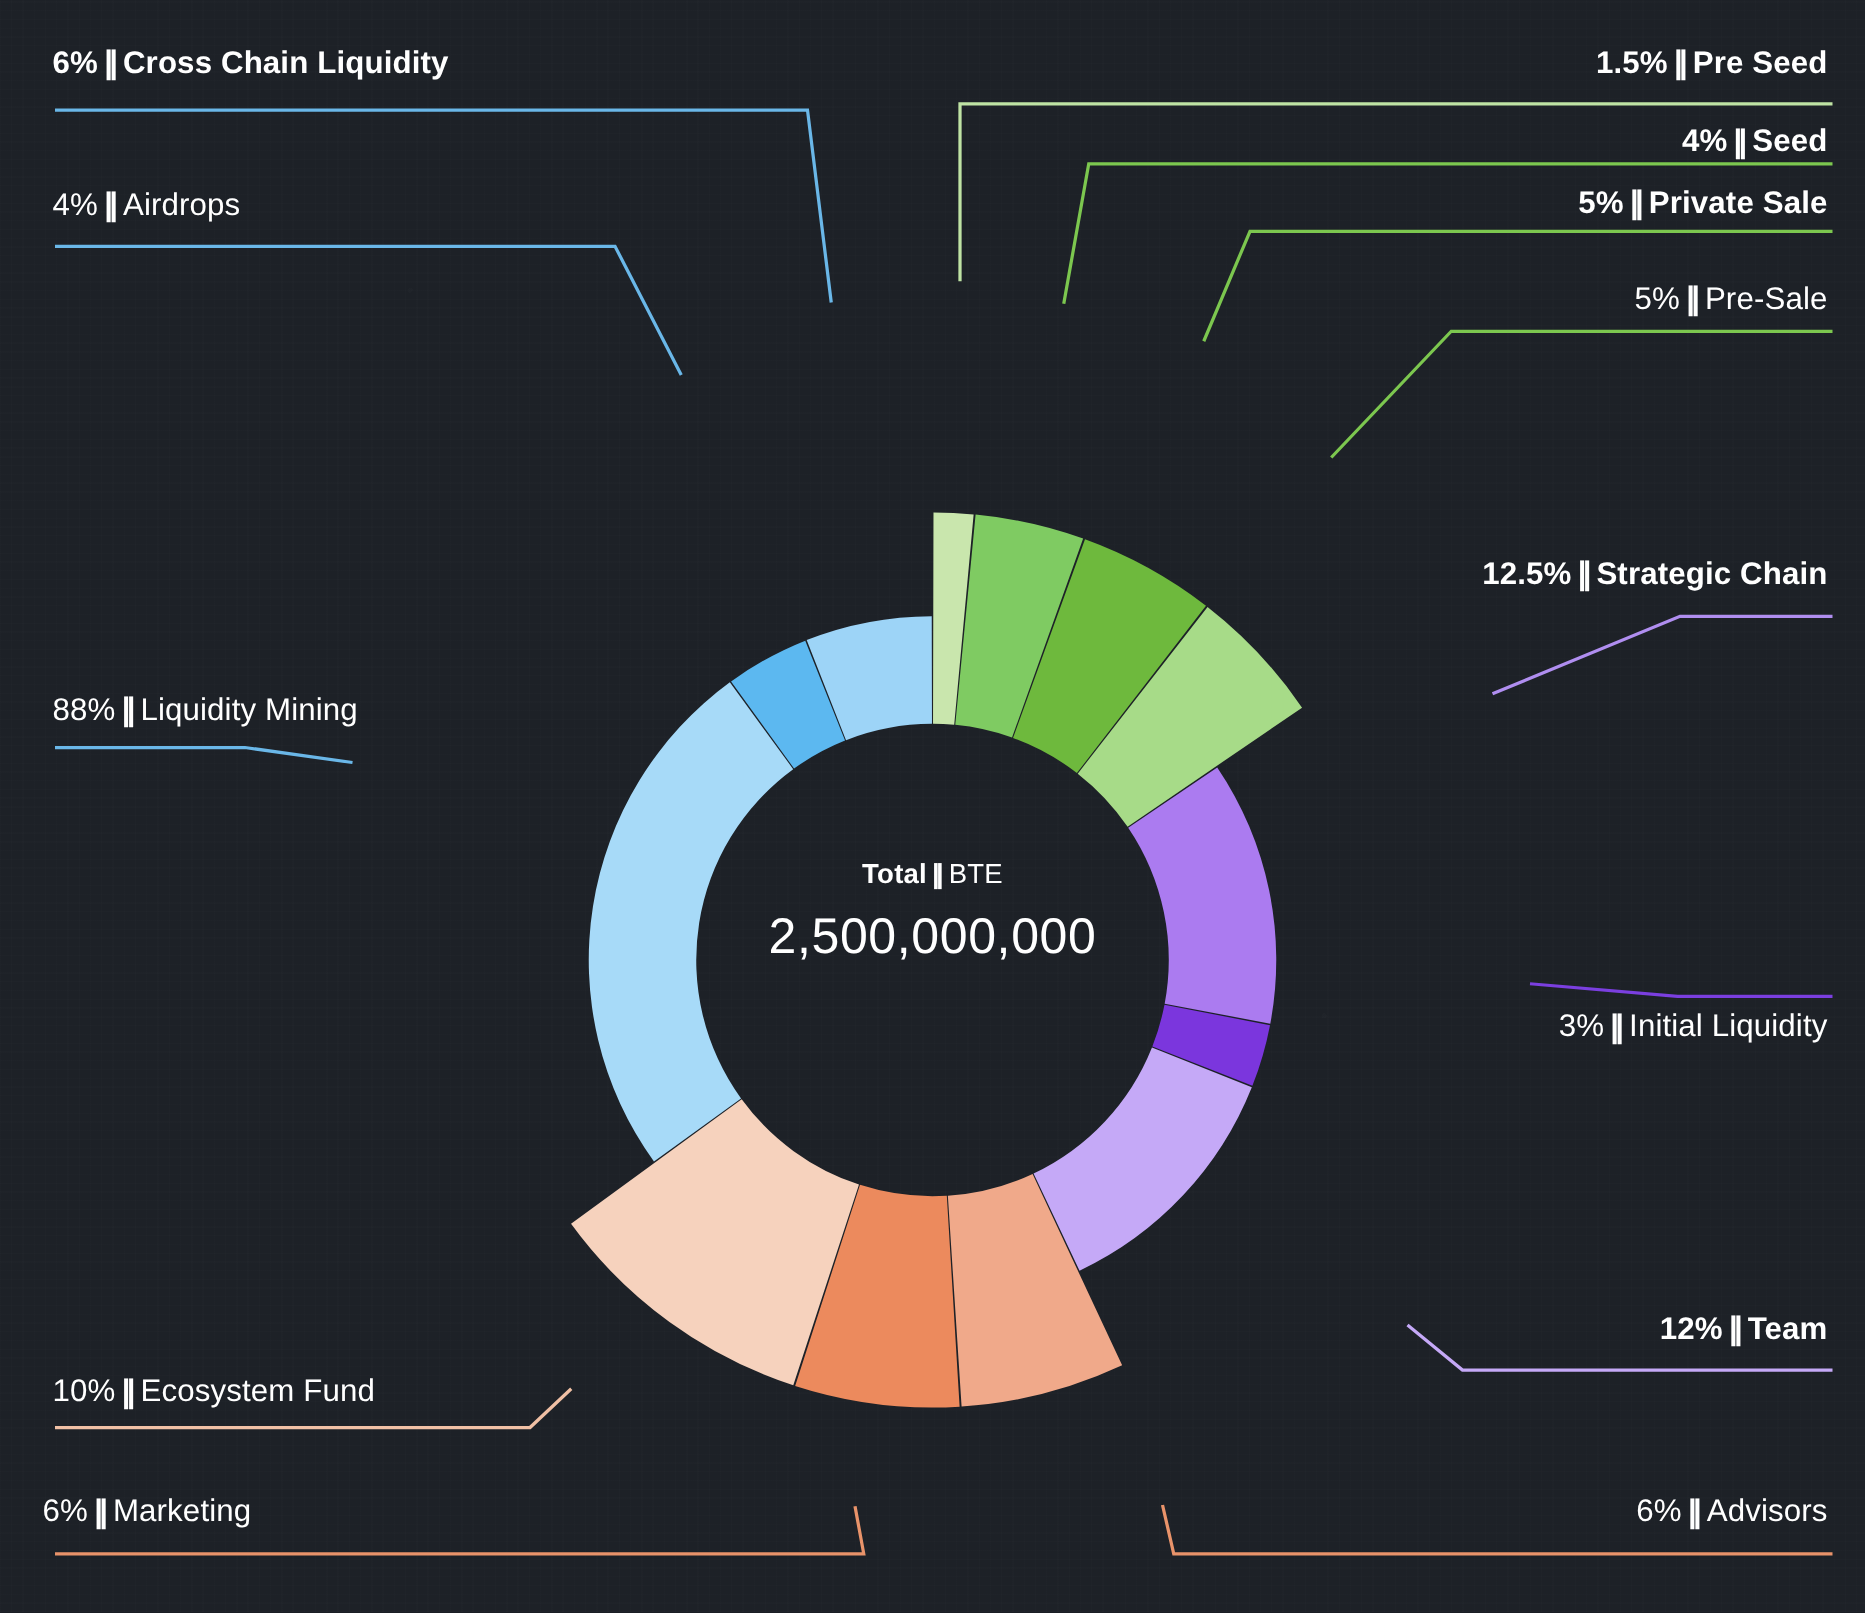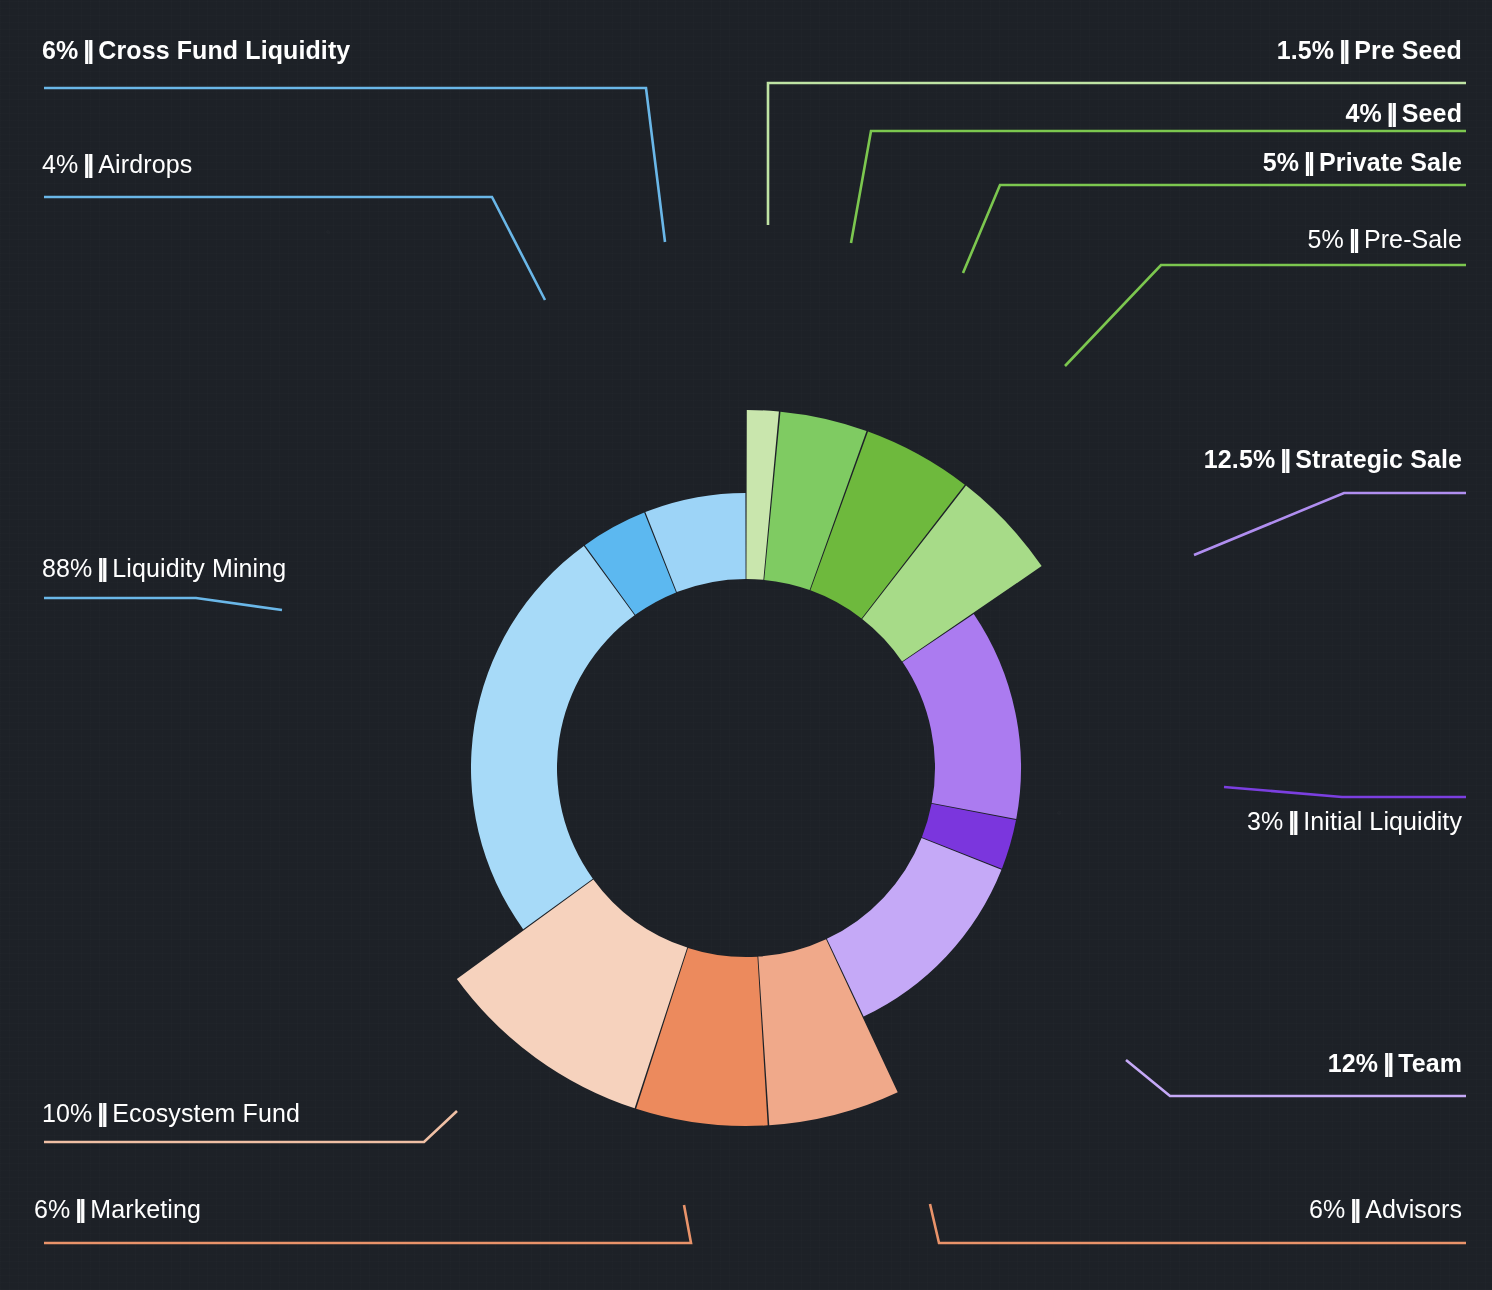--- a/index.html
+++ b/index.html
@@ -120,29 +120,35 @@
         <path d="M 897.7159762906398 1092.2626443767122 A 358 358 0 0 1 769.2649968095551 1125.2432503539449 L 758.2823586508545 956.6004869187028 A 189 189 0 0 0 826.0958645780194 939.1889379530687 Z" fill="#f0a98a"></path>
         <path d="M 767.6929063750883 1125.3421579005221 A 358 358 0 0 1 636.121235241623 1108.7207904651157 L 687.9913783817507 947.8777357483432 A 189 189 0 0 0 757.4524002929936 956.652703472622 Z" fill="#ec8a5d"></path>
         <path d="M 634.6231322256252 1108.234027288232 A 358 358 0 0 1 456.8355562047171 979.0637923580563 L 593.3405590019316 879.4275328370744 A 189 189 0 0 0 687.200480420791 947.620757423117 Z" fill="#f6d2bd"></path>
         <path d="M 523.1652551567038 929.1510983227328 A 275 275 0 0 1 583.8699919037277 545.8764747382603 L 634.5724671629256 615.3405590019316 A 189 189 0 0 0 592.8517571804256 878.75475484726 Z" fill="#a7daf8"></path>
         <path d="M 584.8489016772672 545.1652551567038 A 275 275 0 0 1 644.203478678304 512.5348003214499 L 676.0380271643617 592.425735493651 A 189 189 0 0 0 635.24524515274 614.8517571804256 Z" fill="#5cb8f0"></path>
         <path d="M 645.3285073187052 512.0893699720154 A 275 275 0 0 1 745.3950004880331 493.0006654997316 L 745.5842003354119 579.0004573798155 A 189 189 0 0 0 676.8112286663102 592.1196033625852 Z" fill="#9dd4f7"></path>
       </g>
   </svg>
 
   <div id="labels-layer">
-      <div class="label left bold" style="top: 38px; left: 42px;"><span class="pct">6%</span><span class="sep">||</span><span class="nm">Cross Fund Liquidity</span></div>
+      <div class="label left bold" style="top: 38px; left: 42px;"><span class="pct">6%</span><span class="sep">||</span><span class="nm">Cross Chain Liquidity</span></div>
       <div class="label left" style="top: 152px; left: 42px;"><span class="pct">4%</span><span class="sep">||</span><span class="nm">Airdrops</span></div>
       <div class="label left" style="top: 556px; left: 42px;"><span class="pct">88%</span><span class="sep">||</span><span class="nm">Liquidity Mining</span></div>
       <div class="label left" style="top: 1101px; left: 42px;"><span class="pct">10%</span><span class="sep">||</span><span class="nm">Ecosystem Fund</span></div>
       <div class="label left" style="top: 1197px; left: 34px;"><span class="pct">6%</span><span class="sep">||</span><span class="nm">Marketing</span></div>
       <div class="label right bold" style="top: 38px; right: 30px;"><span class="pct">1.5%</span><span class="sep">||</span><span class="nm">Pre Seed</span></div>
       <div class="label right bold" style="top: 101px; right: 30px;"><span class="pct">4%</span><span class="sep">||</span><span class="nm">Seed</span></div>
       <div class="label right bold" style="top: 150px; right: 30px;"><span class="pct">5%</span><span class="sep">||</span><span class="nm">Private Sale</span></div>
       <div class="label right" style="top: 227px; right: 30px; text-align: center;"><span class="pct">5%</span><span class="sep">||</span><span class="nm">Pre-Sale</span></div>
-      <div class="label right bold" style="top: 447px; right: 30px;"><span class="pct">12.5%</span><span class="sep">||</span><span class="nm">Strategic Sale</span></div>
+      <div class="label right bold" style="top: 447px; right: 30px;"><span class="pct">12.5%</span><span class="sep">||</span><span class="nm">Strategic Chain</span></div>
       <div class="label right" style="top: 761px; right: 30px; margin-top: 48px;"><span class="pct">3%</span><span class="sep">||</span><span class="nm">Initial Liquidity</span></div>
       <div class="label right bold" style="top: 1051px; right: 30px; text-align: center;"><span class="pct">12%</span><span class="sep">||</span><span class="nm">Team</span></div>
       <div class="label right" style="top: 1197px; right: 30px;"><span class="pct">6%</span><span class="sep">||</span><span class="nm">Advisors</span></div>
     </div>
 
+  <div id="center-block">
+    <div id="center-total">
+      <span class="tl">Total</span><span class="sep">||</span><span class="unit">BTE</span>
+    </div>
+    <div id="center-value">2,500,000,000</div>
+  </div>
 
 </div>
 
 </body></html>

